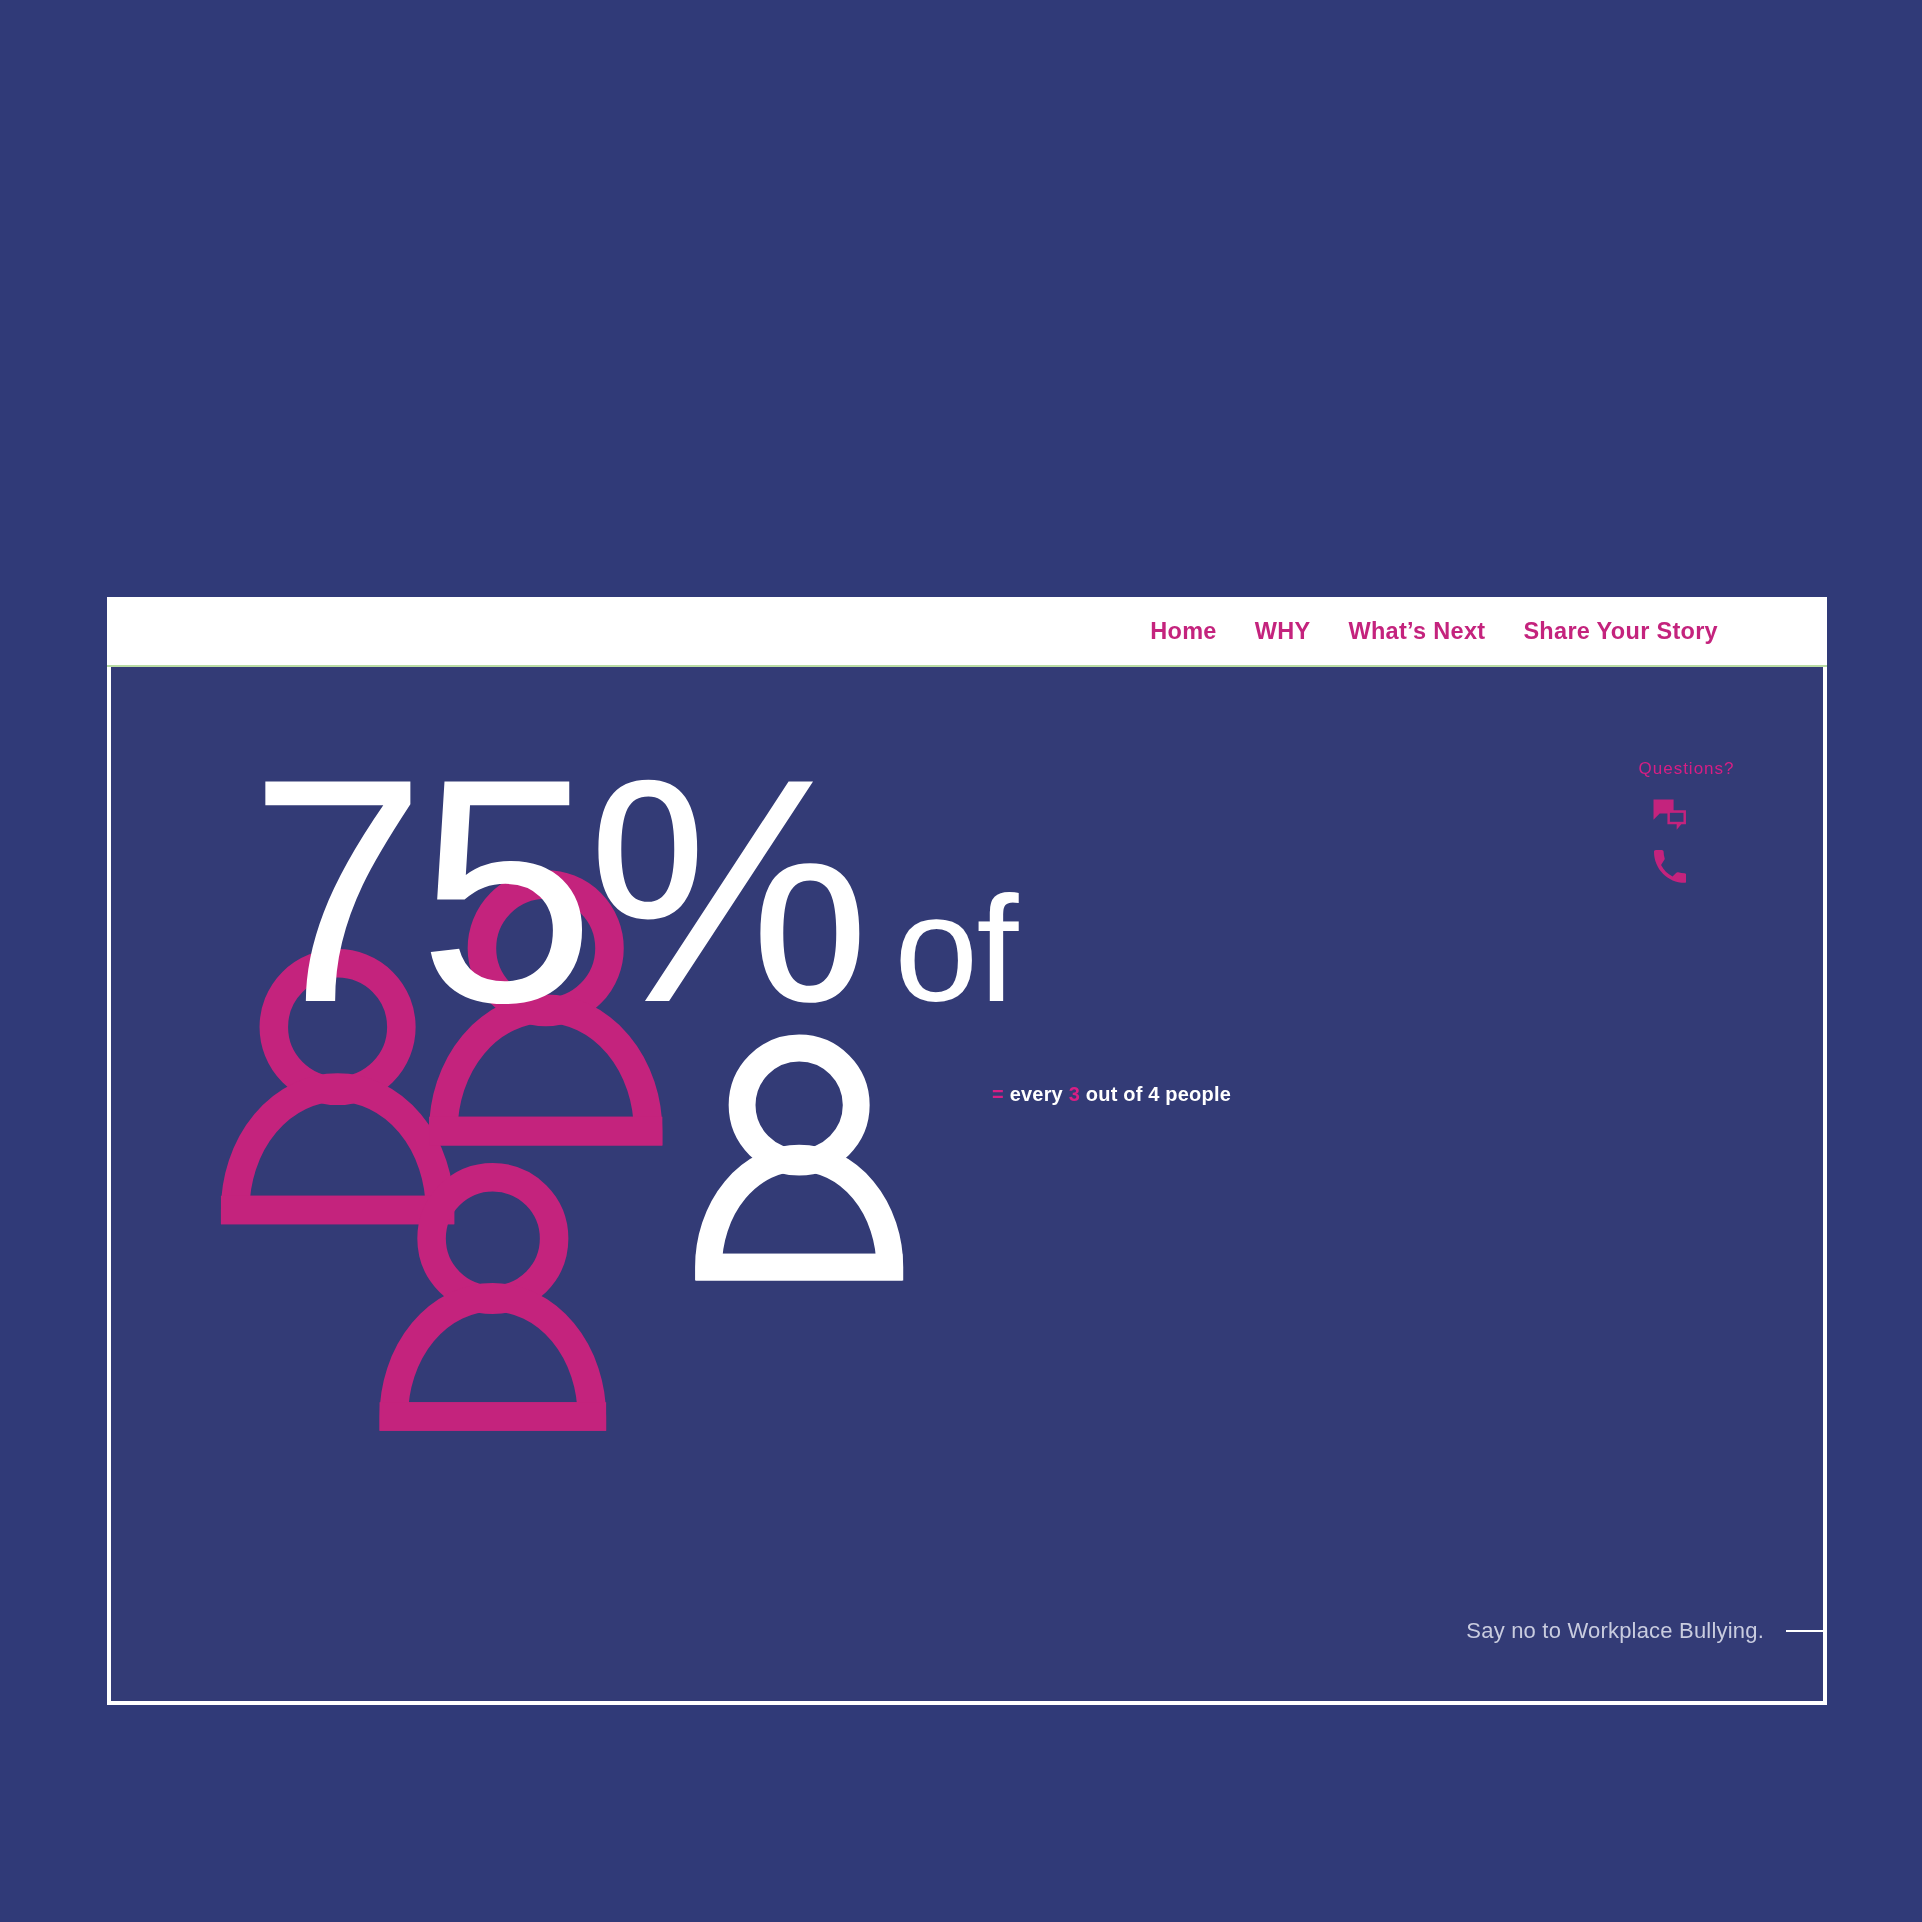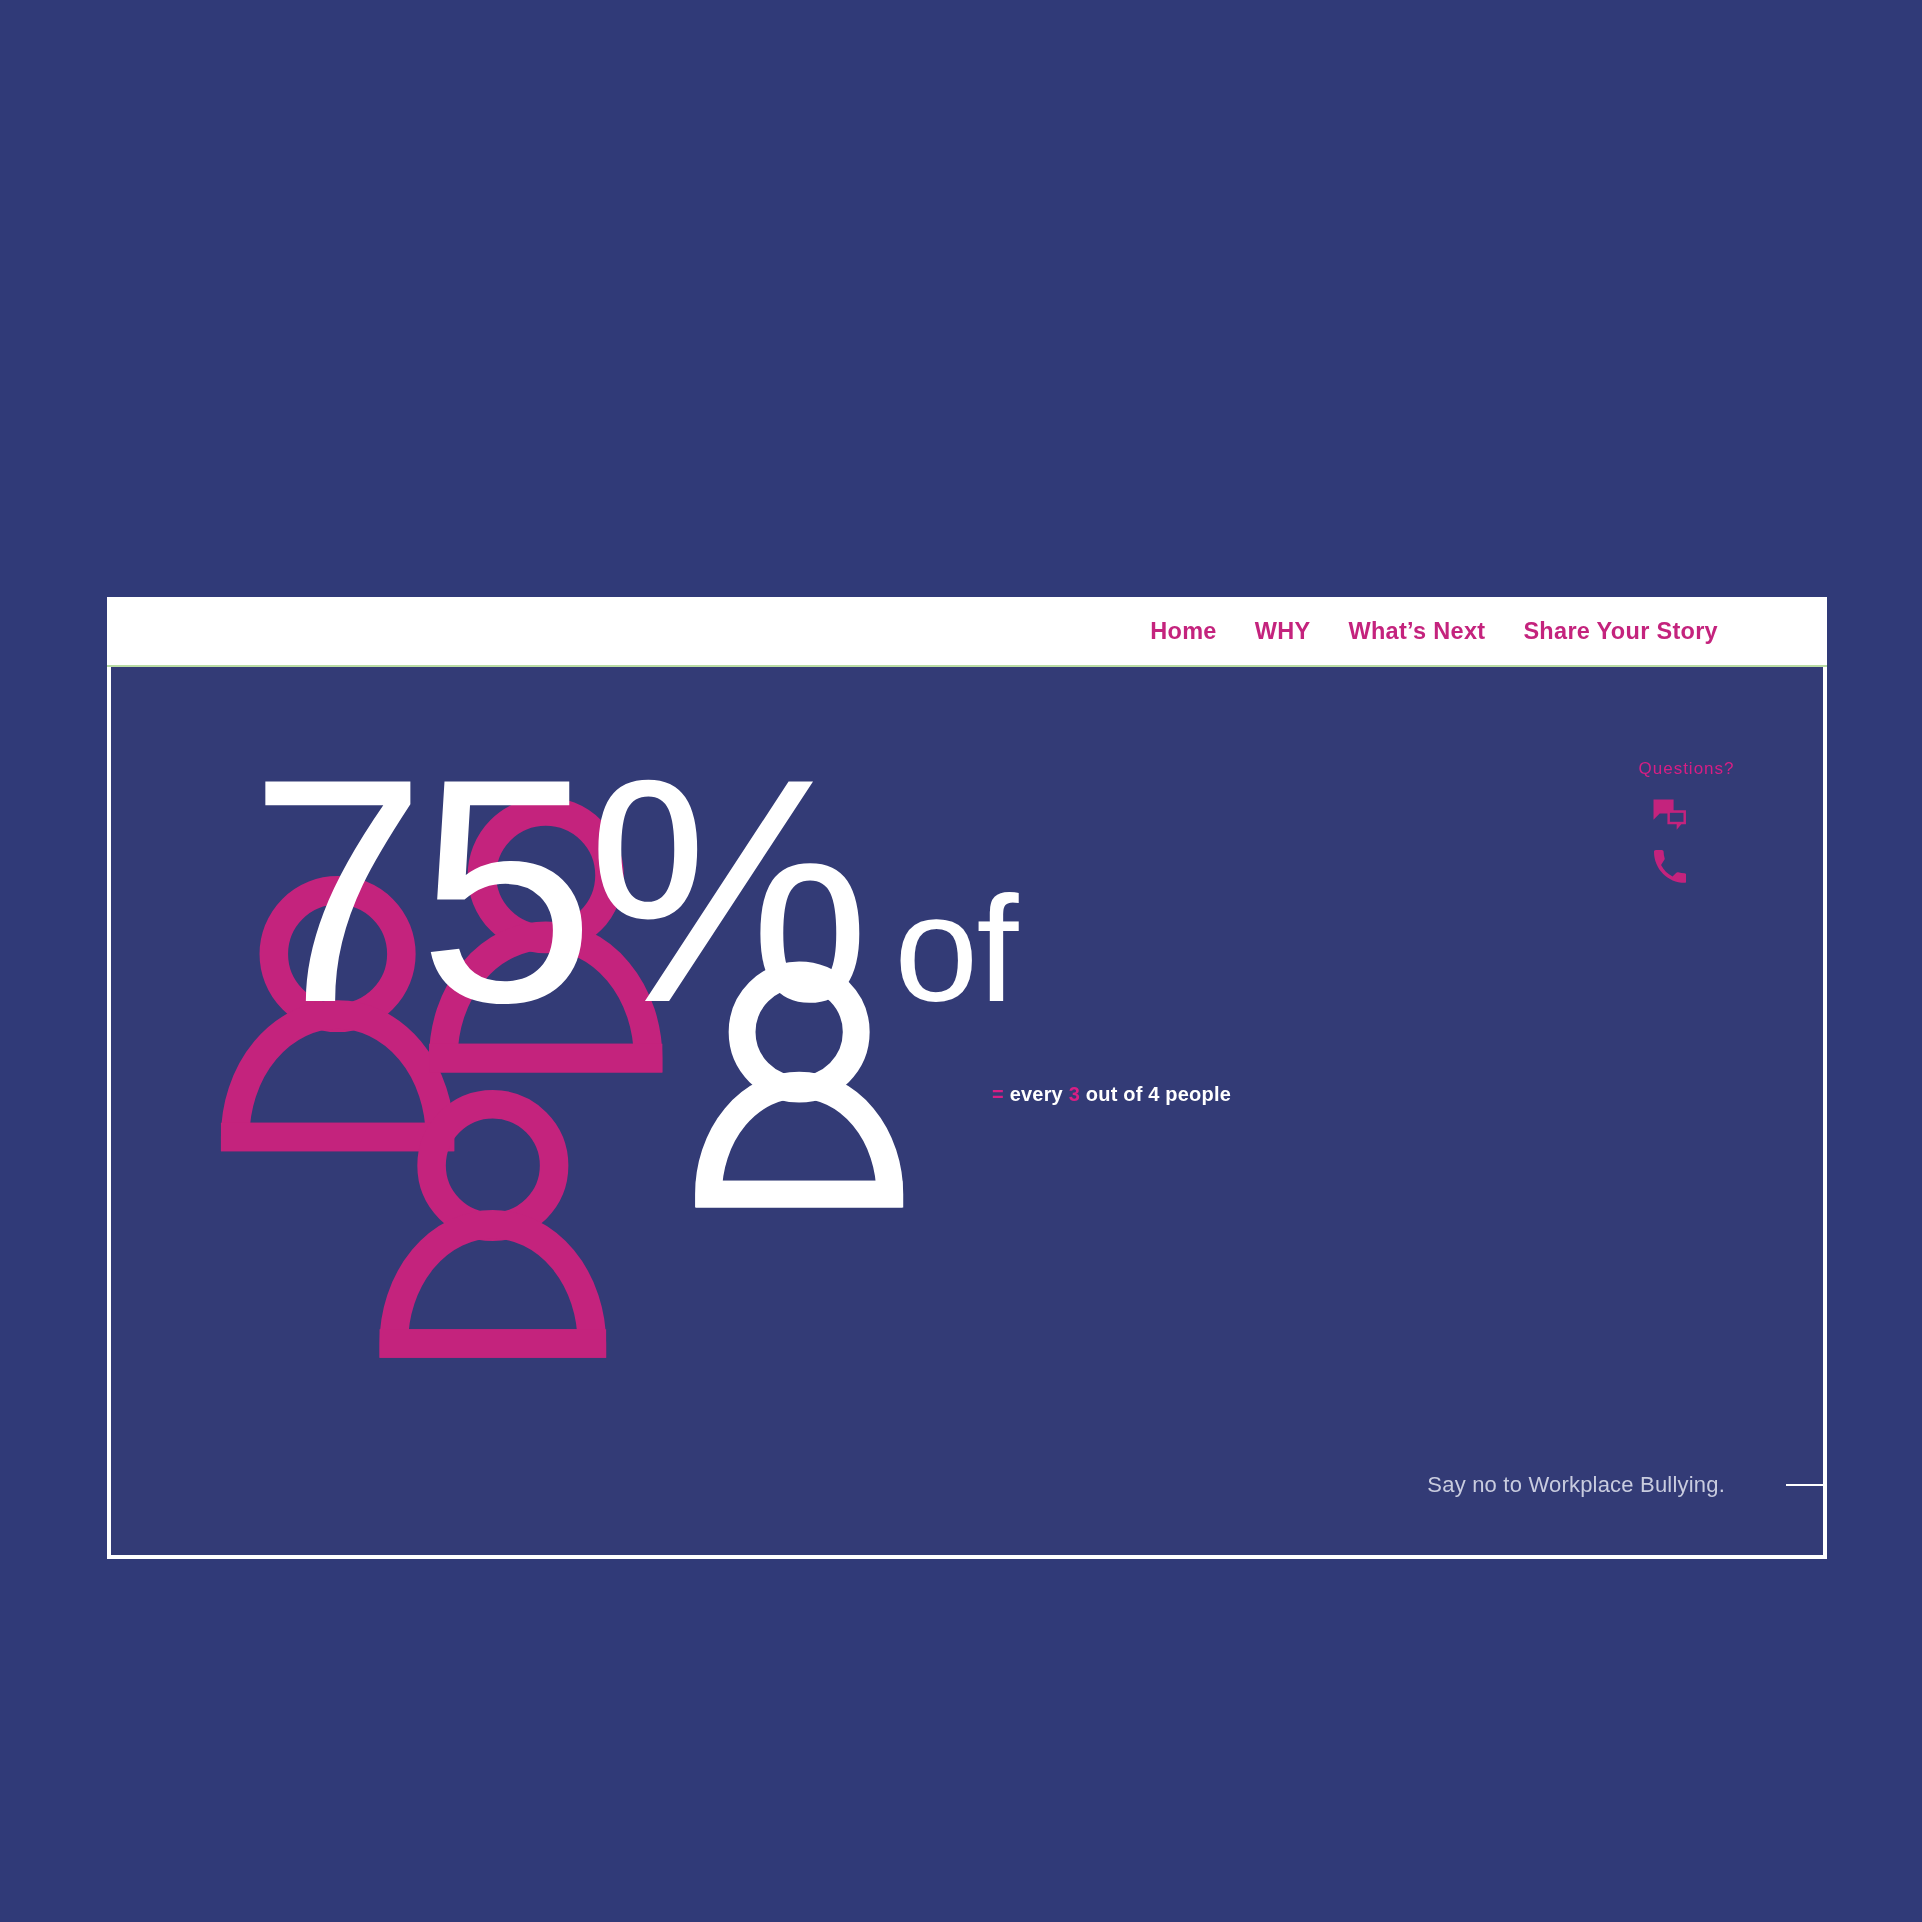--- a/index.html
+++ b/index.html
@@ -12,21 +12,21 @@
     font-family:"Liberation Sans", sans-serif;
     overflow:hidden;
   }
 
   
   #frame {
     position:absolute;
     left:107px;
     top:597px;
     width:1720px;
-    height:962px;
+    height:1108px;
     background:#333b76;
     border:4.2px solid #ffffff;
     border-top:none;
   }
 
   
   #navbar {
     position:absolute;
     left:107px;
     top:597px;
@@ -139,21 +139,20 @@
   #people { position:absolute; left:0; top:0; width:100%; height:100%; z-index:2; }
 
   
   #tagline-row {
     position:absolute;
     right:0;
     bottom:57px;
     display:flex;
     align-items:center;
     white-space:nowrap;
-    gap:39px;
   }
   #tagline {
     color:#c9ccdf;
     font-size:22px;
     font-weight:400;
     letter-spacing:0.2px;
   }
   #tagline-rule {
     width:37px;
     height:2.5px;

